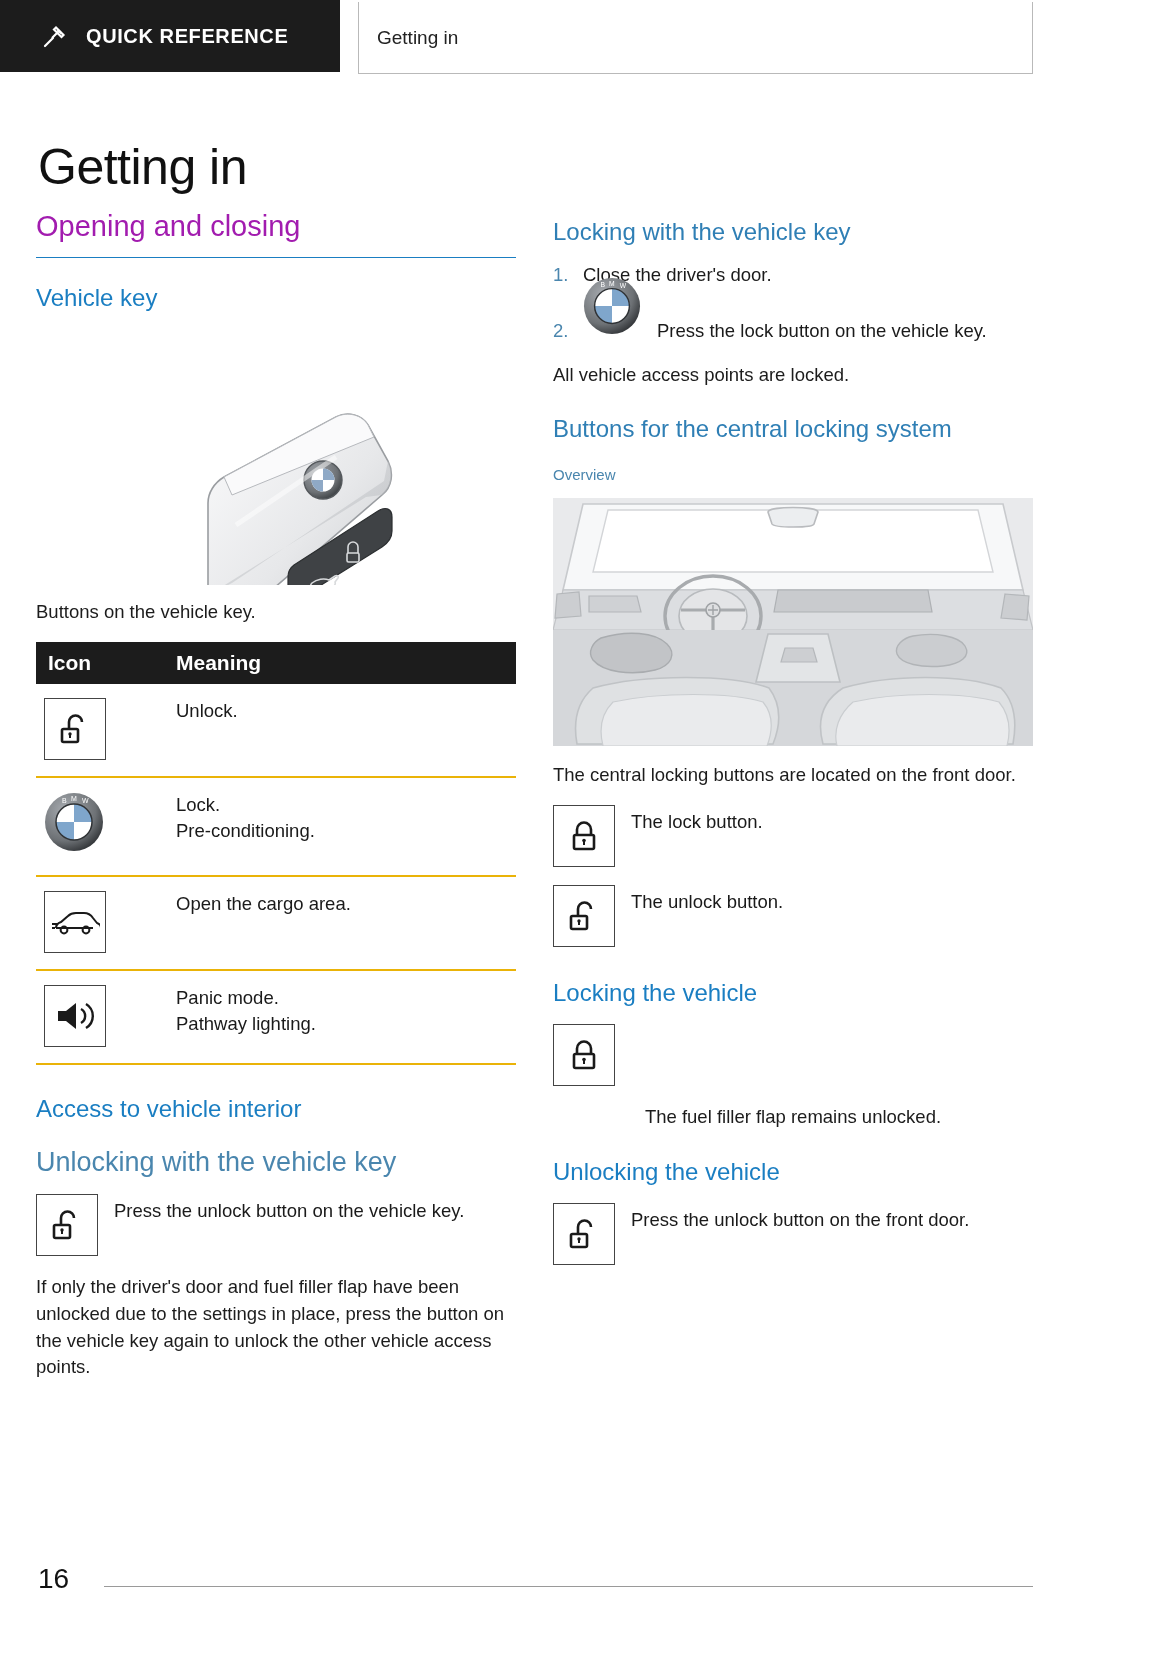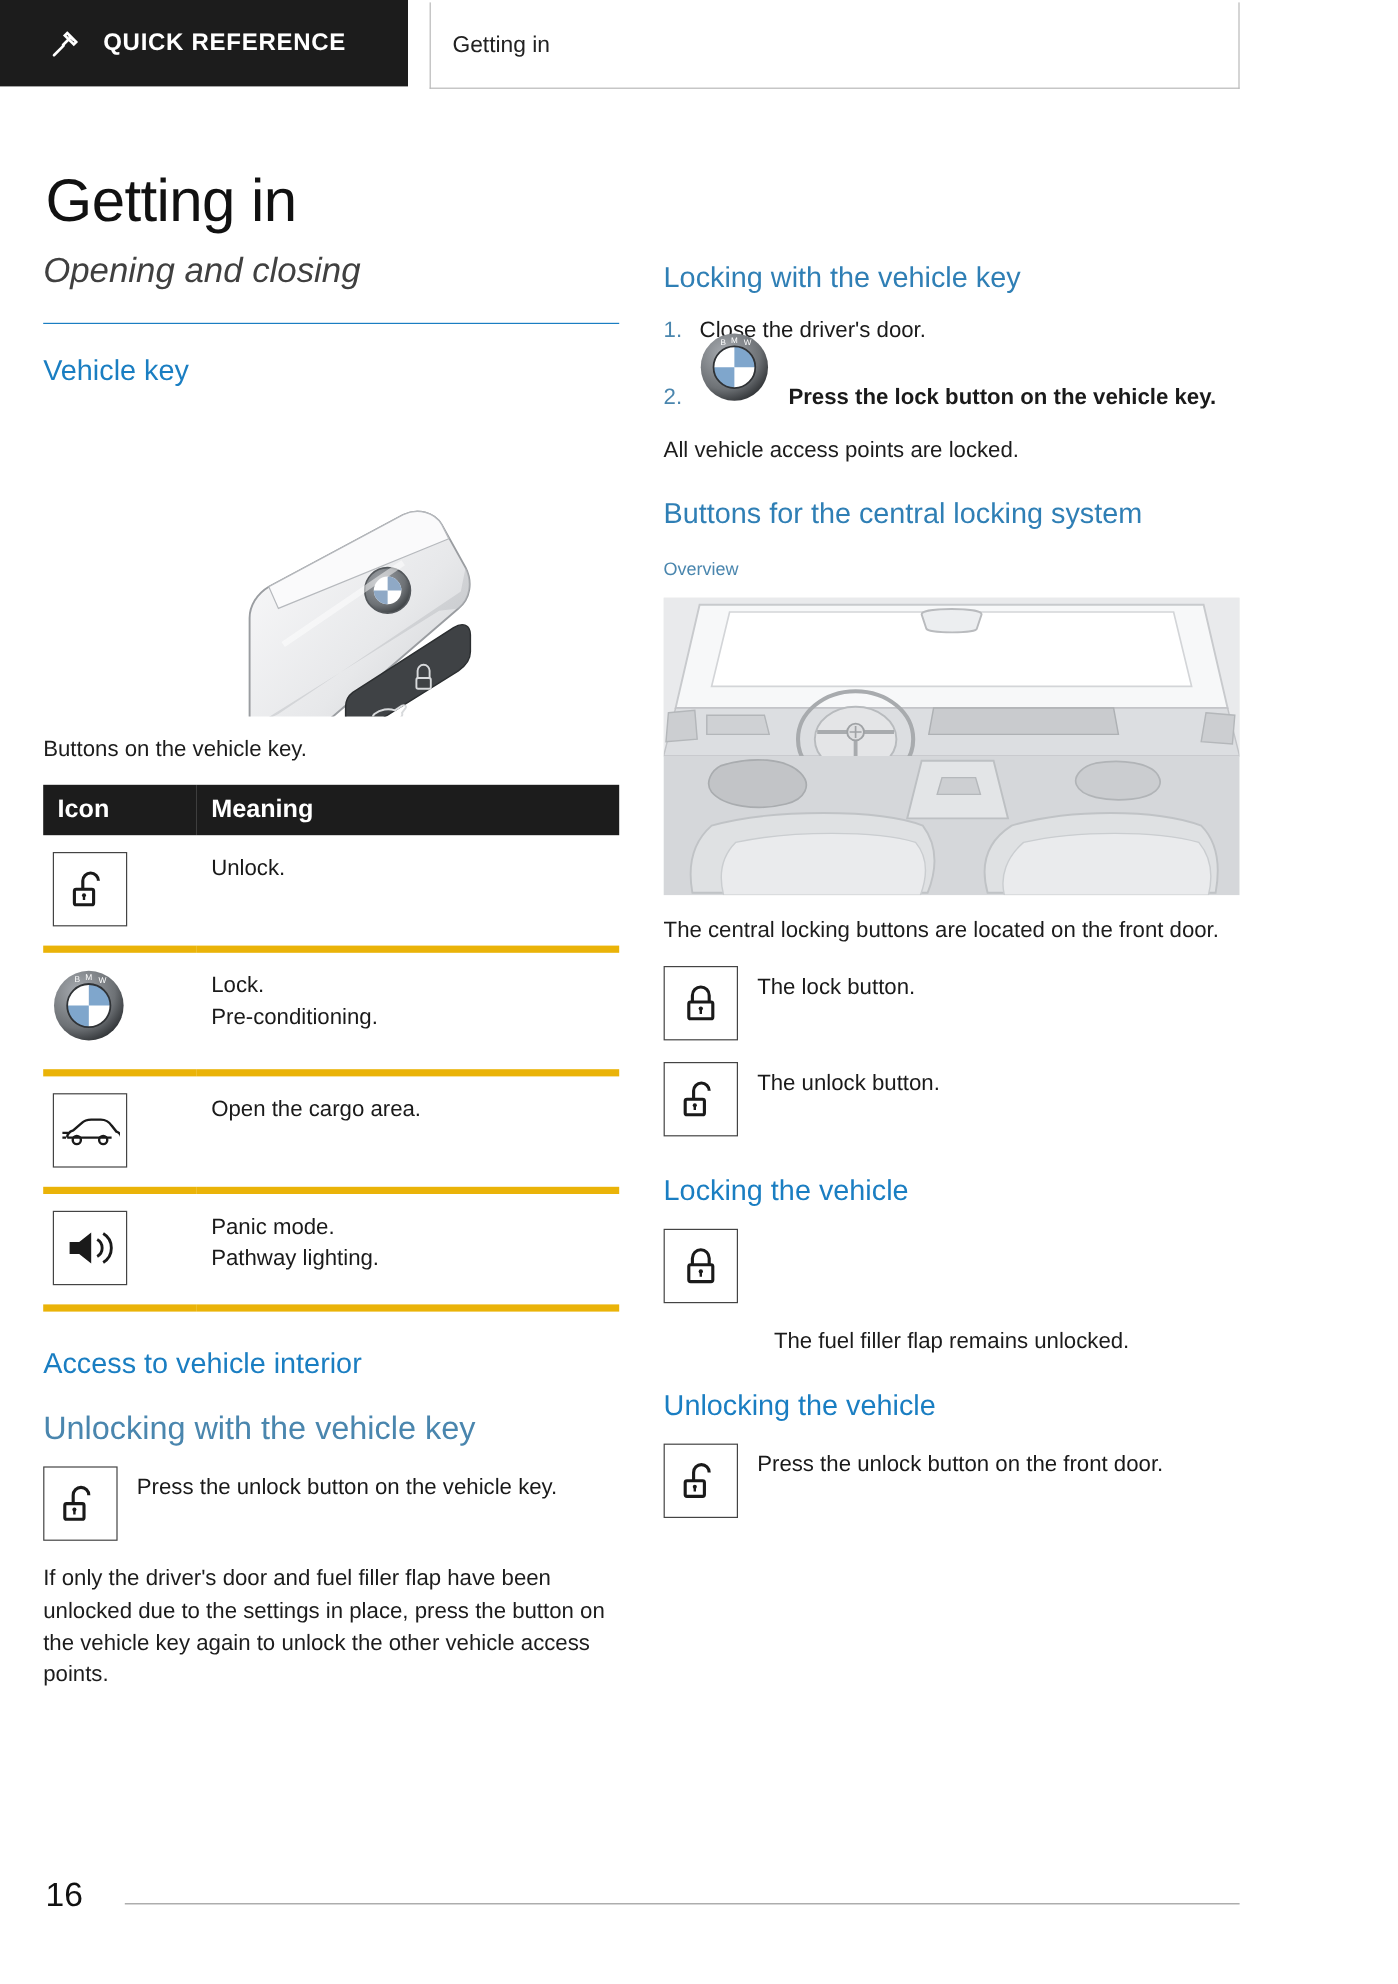--- a/index.html
+++ b/index.html
@@ -70,24 +70,23 @@
     position: absolute;
     top: 210px;
     width: 480px;
   }
   .col-left { left: 36px; }
   .col-right { left: 553px; }
 
   h2.section {
     font-size: 29px;
     font-weight: 400;
-    color: #404040;
-    margin: 0 0 26px 0;
+    color: #a21caf;
+    margin: 0 0 14px 0;
     line-height: 1.15;
-    font-style: italic;
   }
   .section-rule {
     border-bottom: 1px solid #1a7ec2;
     width: 100%;
     margin-bottom: 26px;
   }
   h3.sub {
     font-size: 24px;
     font-weight: 400;
     color: #2f7fb5;
@@ -132,21 +131,21 @@
   table.icon-table thead th {
     background: #1c1c1c;
     color: #fff;
     font-size: 21px;
     text-align: left;
     padding: 9px 12px;
     font-weight: bold;
   }
   table.icon-table thead th.col-icon { width: 128px; }
   table.icon-table tbody td {
-    border-bottom: 6px solid #eab308;
+    border-bottom: 2px solid #eab308;
     padding: 14px 12px 16px 12px;
     vertical-align: top;
     font-size: 18.5px;
     line-height: 1.4;
   }
   table.icon-table tbody td.cell-icon {
     padding-left: 8px;
     width: 128px;
   }
   .meaning-line { display: block; }
@@ -439,21 +438,21 @@
             <circle cx="30" cy="30" r="29" fill="url(#rd3)"></circle>
             <circle cx="30" cy="30" r="18" fill="#ffffff"></circle>
             <path d="M30 12 A18 18 0 0 1 48 30 L30 30 Z" fill="#7fa6cc"></path>
             <path d="M30 48 A18 18 0 0 1 12 30 L30 30 Z" fill="#7fa6cc"></path>
             <circle cx="30" cy="30" r="18" fill="none" stroke="#2f3235" stroke-width="1.5"></circle>
             <text x="18" y="10.5" font-family="Liberation Sans, sans-serif" font-size="7" fill="#ffffff">B</text>
             <text x="27" y="9" font-family="Liberation Sans, sans-serif" font-size="7" fill="#ffffff">M</text>
             <text x="38" y="11" font-family="Liberation Sans, sans-serif" font-size="7" fill="#ffffff">W</text>
           </svg>
         </span>
-        <span style="padding-top:14px;font-weight:bold;">Press the lock button on the vehicle key.</span>
+        <span style="padding-top:14px;">Press the lock button on the vehicle key.</span>
       </span>
     </li>
   </ol>
 
   <p class="body" style="margin-top:18px;margin-bottom:26px;">All vehicle access points are locked.</p>
 
   <h3 class="sub" style="margin-bottom:22px;">Buttons for the central locking system</h3>
 
   <h4 class="subsub" style="font-size:15px;margin-bottom:14px;">Overview</h4>
 

